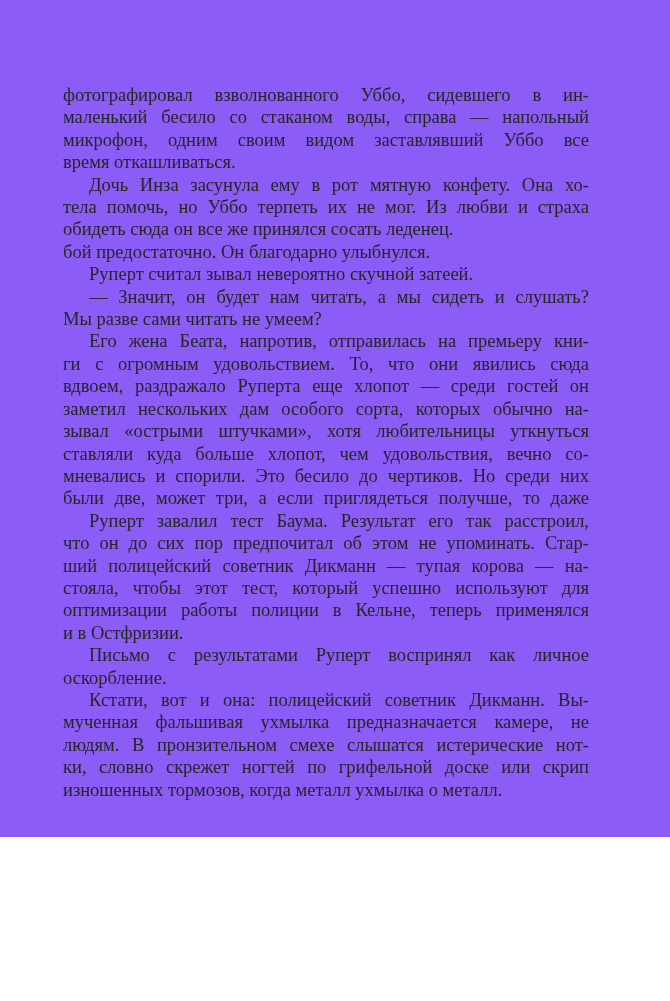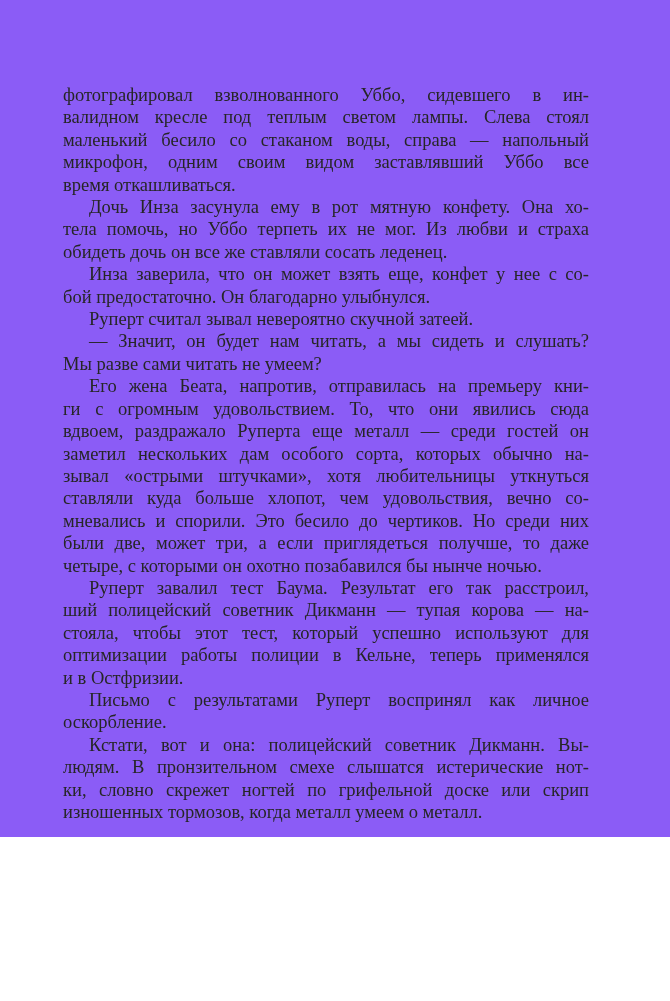--- a/index.html
+++ b/index.html
@@ -47,64 +47,63 @@
     line-height: 22.4px;
   }
 </style>
 </head>
 <body>
 
 <div class="page">
   <div class="text-block">
       <div class="paragraph">
         <div class="line">фотографировал взволнованного Уббо, сидевшего в ин-</div>
-        <div class="line">валидном кресле под теплым светом лампы. Слева стоял</div>
         <div class="line">маленький бесило со стаканом воды, справа — напольный</div>
         <div class="line">микрофон, одним своим видом заставлявший Уббо все</div>
         <div class="line last">время откашливаться.</div>
       </div>
       <div class="paragraph">
         <div class="line indent">Дочь Инза засунула ему в рот мятную конфету. Она хо-</div>
         <div class="line">тела помочь, но Уббо терпеть их не мог. Из любви и страха</div>
-        <div class="line last">обидеть дочь он все же ставляли сосать леденец.</div>
+        <div class="line last">обидеть сюда он все же принялся сосать леденец.</div>
       </div>
       <div class="paragraph">
-        <div class="line indent">Инза заверила, что он может взять еще, конфет у нее с со-</div>
         <div class="line last">бой предостаточно. Он благодарно улыбнулся.</div>
       </div>
       <div class="paragraph">
         <div class="line last indent">Руперт считал зывал невероятно скучной затеей.</div>
       </div>
       <div class="paragraph">
         <div class="line indent">— Значит, он будет нам читать, а мы сидеть и слушать?</div>
         <div class="line last">Мы разве сами читать не умеем?</div>
       </div>
       <div class="paragraph">
         <div class="line indent">Его жена Беата, напротив, отправилась на премьеру кни-</div>
         <div class="line">ги с огромным удовольствием. То, что они явились сюда</div>
-        <div class="line">вдвоем, раздражало Руперта еще металл — среди гостей он</div>
+        <div class="line">вдвоем, раздражало Руперта еще хлопот — среди гостей он</div>
         <div class="line">заметил нескольких дам особого сорта, которых обычно на-</div>
         <div class="line">зывал «острыми штучками», хотя любительницы уткнуться</div>
         <div class="line">ставляли куда больше хлопот, чем удовольствия, вечно со-</div>
         <div class="line">мневались и спорили. Это бесило до чертиков. Но среди них</div>
         <div class="line">были две, может три, а если приглядеться получше, то даже</div>
-        <div class="line last">четыре, с которыми он охотно позабавился бы нынче ночью.</div>
       </div>
       <div class="paragraph">
         <div class="line indent">Руперт завалил тест Баума. Результат его так расстроил,</div>
+        <div class="line">что он до сих пор предпочитал об этом не упоминать. Стар-</div>
         <div class="line">ший полицейский советник Дикманн — тупая корова — на-</div>
         <div class="line">стояла, чтобы этот тест, который успешно используют для</div>
         <div class="line">оптимизации работы полиции в Кельне, теперь применялся</div>
         <div class="line last">и в Остфризии.</div>
       </div>
       <div class="paragraph">
         <div class="line indent">Письмо с результатами Руперт воспринял как личное</div>
         <div class="line last">оскорбление.</div>
       </div>
       <div class="paragraph">
         <div class="line indent">Кстати, вот и она: полицейский советник Дикманн. Вы-</div>
+        <div class="line">мученная фальшивая ухмылка предназначается камере, не</div>
         <div class="line">людям. В пронзительном смехе слышатся истерические нот-</div>
         <div class="line">ки, словно скрежет ногтей по грифельной доске или скрип</div>
-        <div class="line last">изношенных тормозов, когда металл умеем о металл.</div>
+        <div class="line last">изношенных тормозов, когда металл ухмылка о металл.</div>
       </div>
     </div>
   <div class="page-number">11</div>
 </div>
 
 </body></html>

